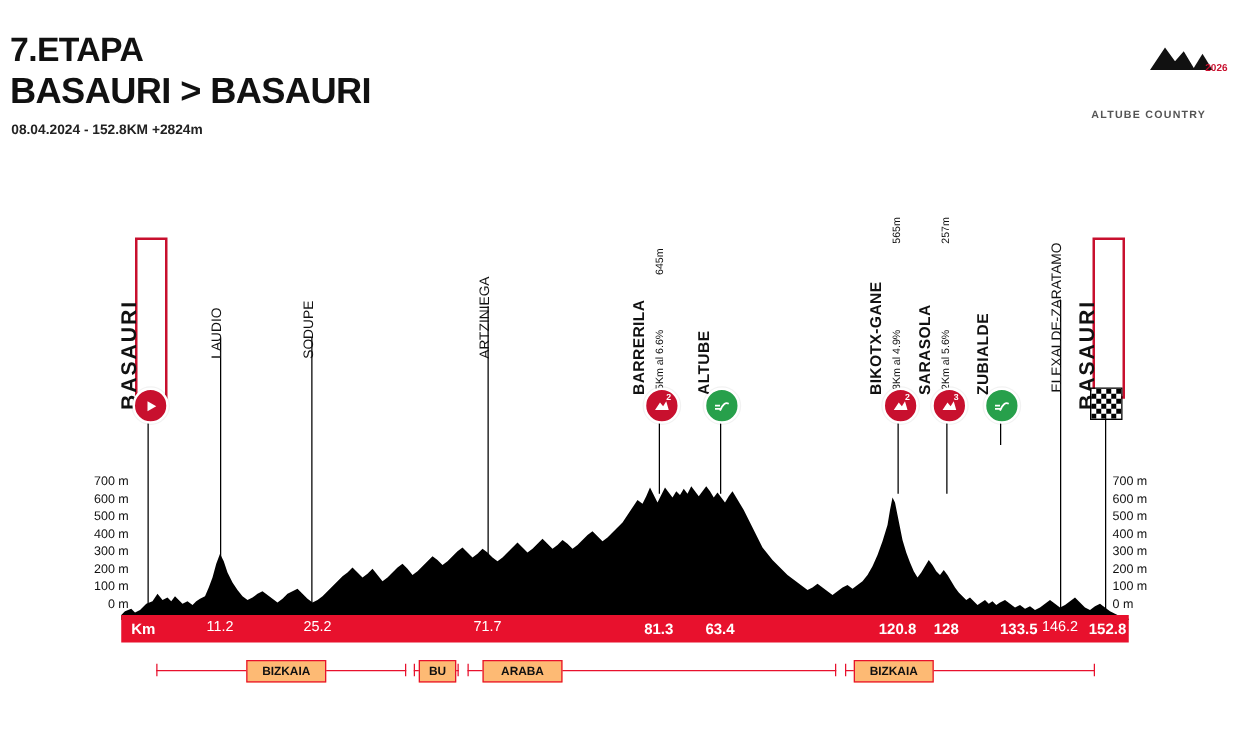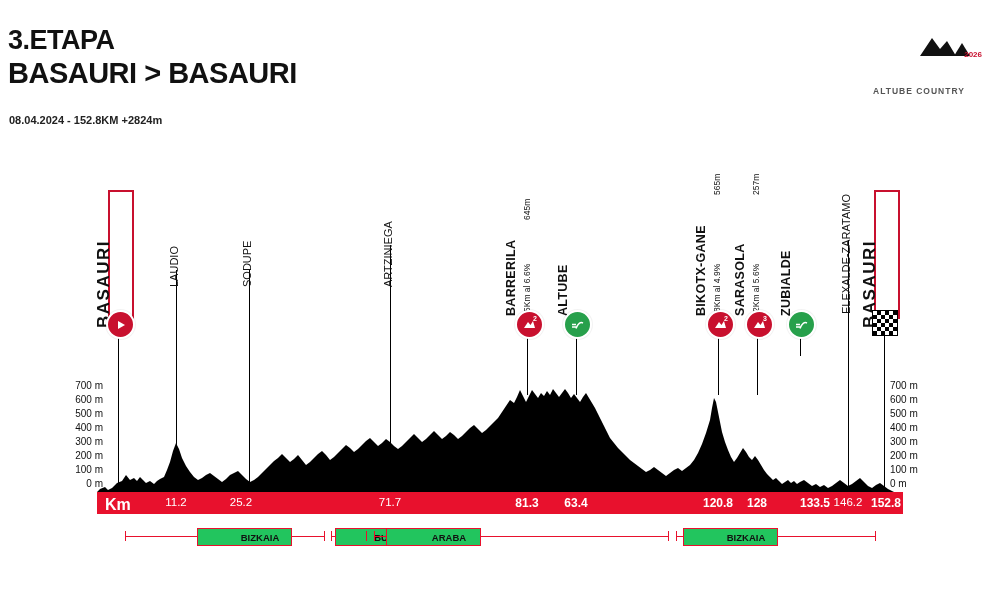--- a/index.html
+++ b/index.html
@@ -13,21 +13,21 @@
     position:absolute;left:8px;top:26px;
     font-size:27px;font-weight:bold;color:#111;letter-spacing:-0.5px;
     line-height:1.05;
   }
   .stage-route{
     position:absolute;left:8px;top:58px;
     font-size:29px;font-weight:bold;color:#111;letter-spacing:-0.5px;
     line-height:1.05;
   }
   .stage-meta{
-    position:absolute;left:9px;top:114px;
+    position:absolute;left:9px;top:98px;
     font-size:11px;font-weight:bold;color:#222;
   }
   
   .logo{
     position:absolute;right:16px;top:28px;width:130px;height:72px;
   }
   .logo-word{
     position:absolute;left:0;top:24px;width:130px;text-align:center;
     font-size:30px;font-weight:bold;font-style:italic;color:#c8102e;
     letter-spacing:-1px;
@@ -89,36 +89,36 @@
   .yaxis{position:absolute;font-size:10px;color:#111;text-align:right;white-space:nowrap;}
   
   .kmbar{
     position:absolute;left:97px;top:492px;width:806px;height:22px;background:#e8112d;
   }
   .kmbar .lbl{
     position:absolute;top:4px;color:#fff;font-size:12px;font-weight:bold;
     transform:translateX(-50%);white-space:nowrap;
   }
   .kmbar .lbl.plain{font-weight:normal;font-size:11.5px;}
-  .kmbar .kmtext{position:absolute;left:8px;top:4px;color:#fff;font-size:16px;font-weight:bold;}
+  .kmbar .kmtext{position:absolute;left:8px;top:4px;color:#fff;font-size:12px;font-weight:bold;}
   
   .provbar{position:absolute;top:522px;left:0;width:1000px;height:30px;}
   .prov{
-    position:absolute;top:6px;height:16px;border:1.3px solid #e8112d;background:#22c55e;
+    position:absolute;top:6px;height:16px;border:1.3px solid #e8112d;background:#fdba74;
     display:flex;align-items:center;justify-content:center;
-    font-size:9.5px;font-weight:bold;color:#111;padding-left:31px;
+    font-size:9.5px;font-weight:bold;color:#111;
   }
   .provline{position:absolute;top:14px;height:1.3px;background:#e8112d;}
   .provtick{position:absolute;width:1.3px;height:10px;background:#e8112d;top:9px;}
   svg.silhouette{position:absolute;left:0;top:0;}
 </style>
 </head>
 <body>
 
-<div class="stage-title">3.ETAPA</div>
+<div class="stage-title">7.ETAPA</div>
 <div class="stage-route">BASAURI &gt; BASAURI</div>
 <div class="stage-meta">08.04.2024 - 152.8KM  +2824m</div>
 
 <div class="logo">
   <svg class="logo-mtn" width="60" height="26" viewBox="0 0 60 26">
     <path d="M2 24 L14 6 L22 17 L29 9 L38 24 Z" fill="#111"></path>
     <path d="M36 24 L44 11 L52 24 Z" fill="#111"></path>
   </svg>
   <div class="logo-year">2026</div>
   <div class="logo-sub">ALTUBE COUNTRY</div>
@@ -244,21 +244,21 @@
 
   <div class="vline" style="left:884px;top:180px;height:160px;"></div>
   <div class="townbox" style="left:874px;top:40px;height:125px;"></div>
   <div class="townlabel" style="left:880px;top:158px;">BASAURI</div>
   <div class="flag" style="left:872px;top:160px;"></div>
 </div>
 
 <div class="kmbar">
   <div class="kmtext">Km</div>
   <div class="lbl plain" style="left:79px;">11.2</div>
-  <div class="lbl plain" style="left:144px;">25.2</div>
+  <div class="lbl plain" style="left:157px;">25.2</div>
   <div class="lbl plain" style="left:293px;">71.7</div>
   <div class="lbl" style="left:430px;">81.3</div>
   <div class="lbl" style="left:479px;">63.4</div>
   <div class="lbl" style="left:621px;">120.8</div>
   <div class="lbl" style="left:660px;">128</div>
   <div class="lbl" style="left:703px;margin-left:15px;">133.5</div>
   <div class="lbl plain" style="left:751px;">146.2</div>
   <div class="lbl" style="left:789px;">152.8</div>
 </div>
 

